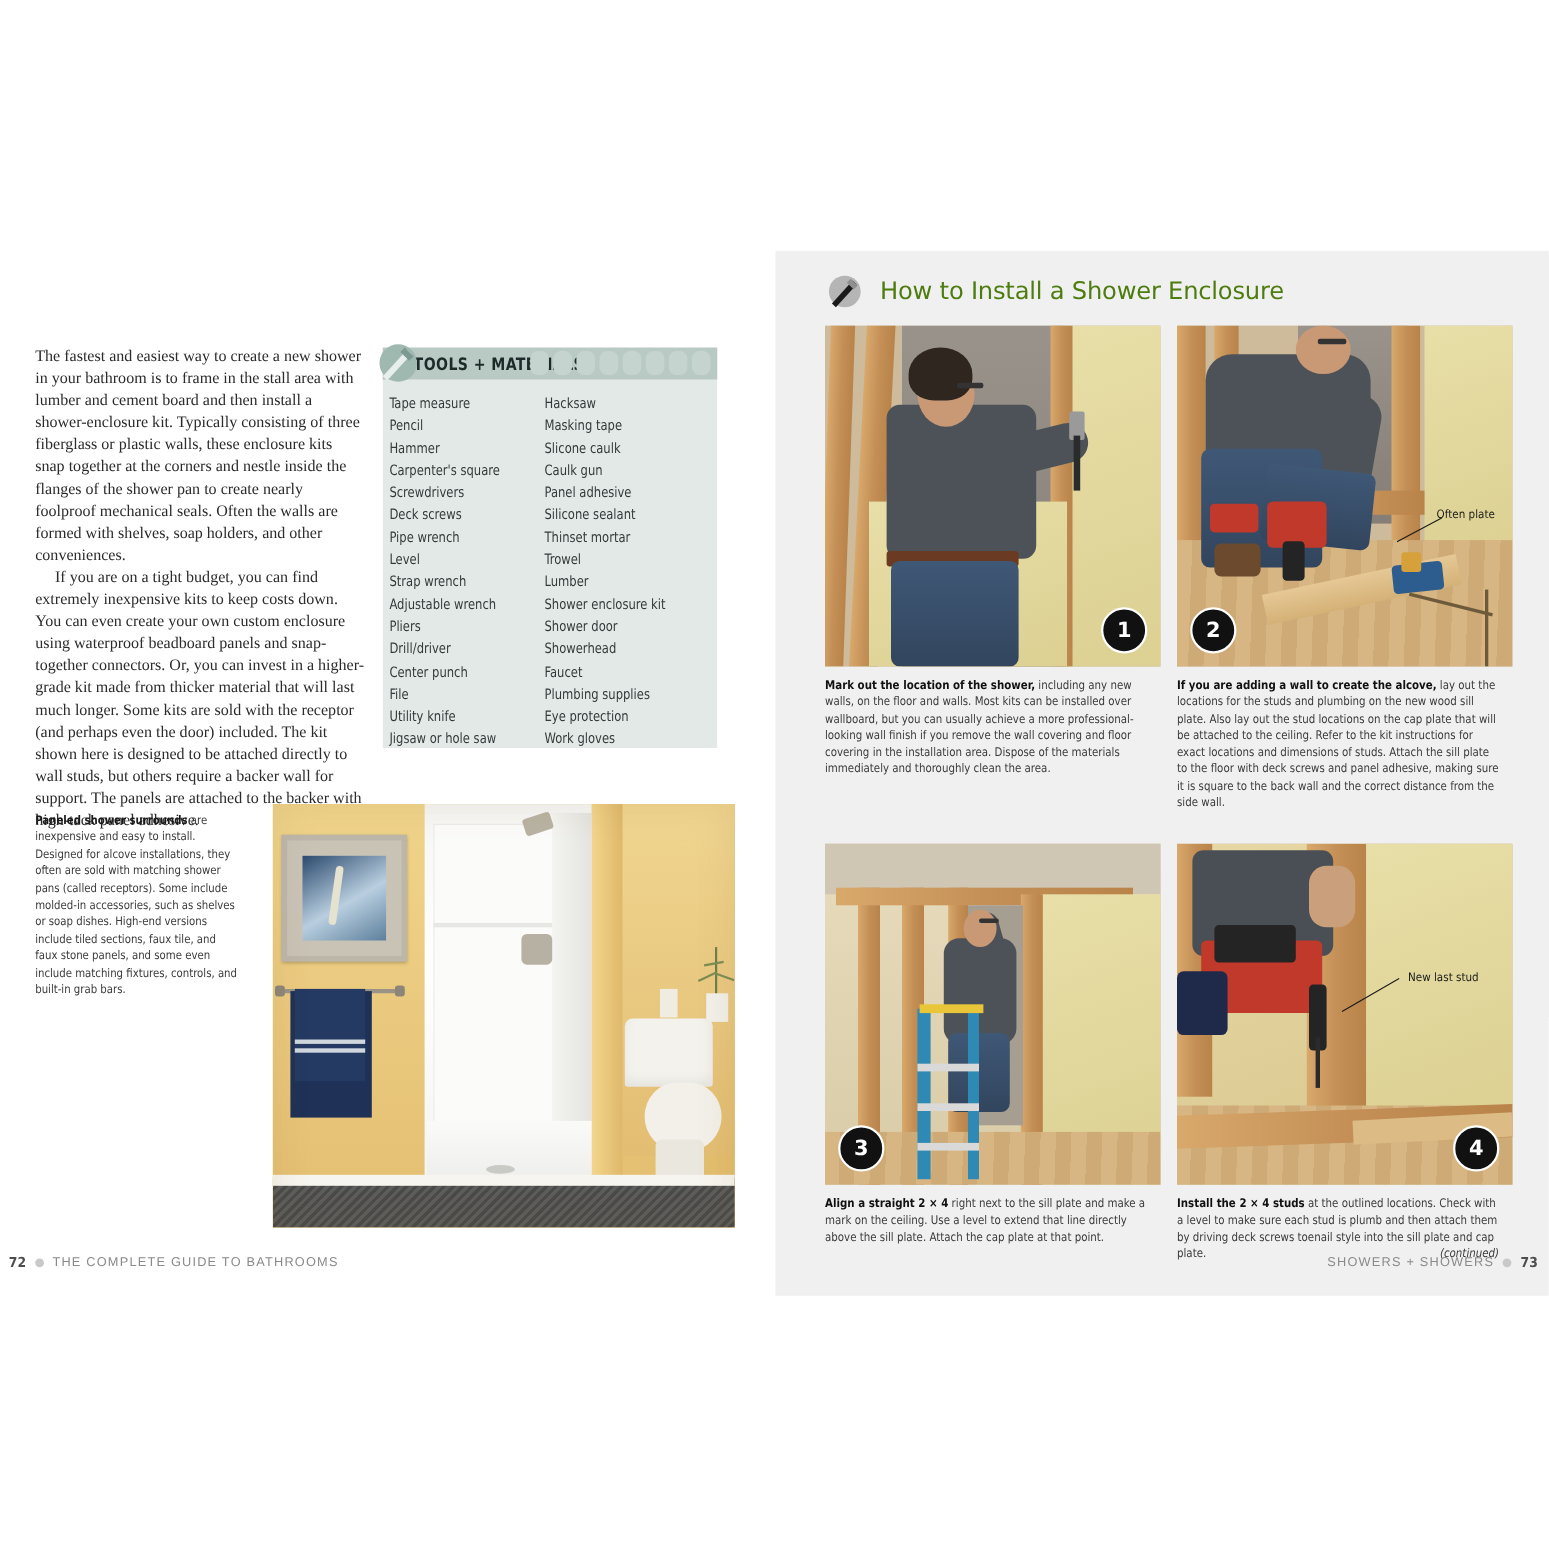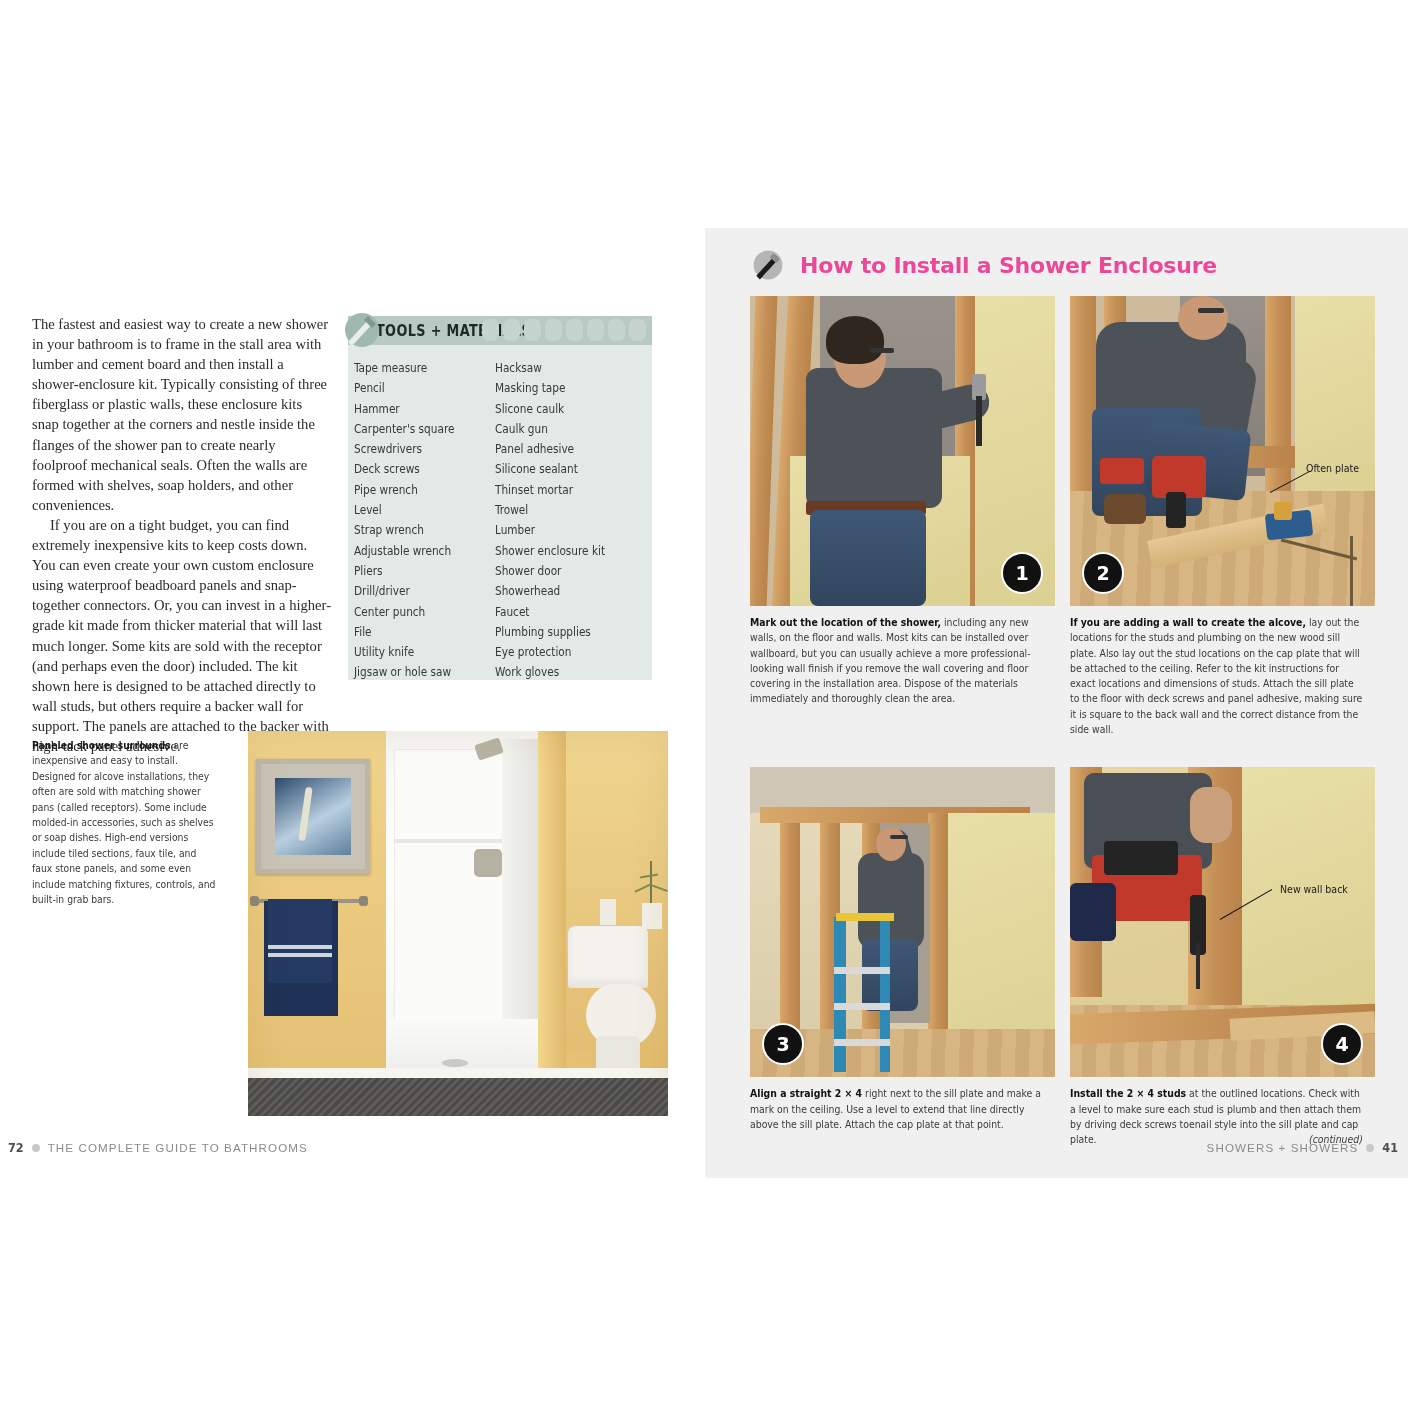--- a/index.html
+++ b/index.html
@@ -126,21 +126,21 @@
   }
   .bath-caption b{color:#1a1a1a;}
 
   
   .how-header{
     position:absolute;left:750px;top:247px;display:flex;align-items:center;gap:14px;
   }
   .how-icon{width:36px;height:36px;display:block;}
   .how-title{
     font-family:"DejaVu Sans", sans-serif;
-    font-size:22px;color:#ec4899;font-weight:700;letter-spacing:-0.2px;
+    font-size:22px;color:#4d7c0f;font-weight:400;letter-spacing:-0.2px;
   }
 
   .steps{position:absolute;left:750px;top:296px;width:625px;}
   .step-row{display:flex;gap:15px;}
   .step{width:305px;}
   .step-photo{
     position:relative;width:305px;height:310px;overflow:hidden;background:#cdbb9c;
   }
   .step-num{
     position:absolute;width:38px;height:38px;border-radius:50%;
@@ -441,30 +441,30 @@
             <div class="stud" style="left:0;top:242px;width:305px;height:30px;transform:skewY(-2deg)"></div>
             <div class="shirt" style="left:14px;top:6px;width:128px;height:96px;border-radius:10px;background:#4a4f55"></div>
             <div class="head" style="left:120px;top:20px;width:42px;height:56px;background:#caa07c;border-radius:16px;"></div>
             <div class="drill" style="left:22px;top:88px;width:110px;height:66px;"></div>
             <div class="drillblk" style="left:34px;top:74px;width:74px;height:34px;"></div>
             <div style="position:absolute;left:0px;top:116px;width:46px;height:58px;background:#1f2a4a;border-radius:6px;"></div>
             <div class="drillblk" style="left:120px;top:128px;width:16px;height:60px;"></div>
             <div style="position:absolute;left:126px;top:176px;width:4px;height:46px;background:#2b2b2b;"></div>
             <div style="position:absolute;left:160px;top:248px;width:145px;height:22px;background:#dcbb84;transform:rotate(-3deg)"></div>
           </div>
-          <span class="photo-label" style="left:210px;top:116px;">New wall back</span>
+          <span class="photo-label" style="left:210px;top:116px;">New last stud</span>
           <span class="leader" style="left:150px;top:152px;width:60px;transform:rotate(-30deg);"></span>
           <div class="step-num num-br">4</div>
         </div>
         <div class="step-cap">
           <b>Install the 2 × 4 studs</b><span> at the outlined locations. Check with a level to make sure each stud is plumb and then attach them by driving deck screws toenail style into the sill plate and cap plate.</span><span class="cont">(continued)</span>
         </div>
       </div>
     </div>
   </div>
 
   <div class="footer-right">
     <span class="ftext">SHOWERS + SHOWERS</span>
     <span class="fdot"></span>
-    <span class="fnum">41</span>
+    <span class="fnum">73</span>
   </div>
 
 </div>
 
 </body></html>

